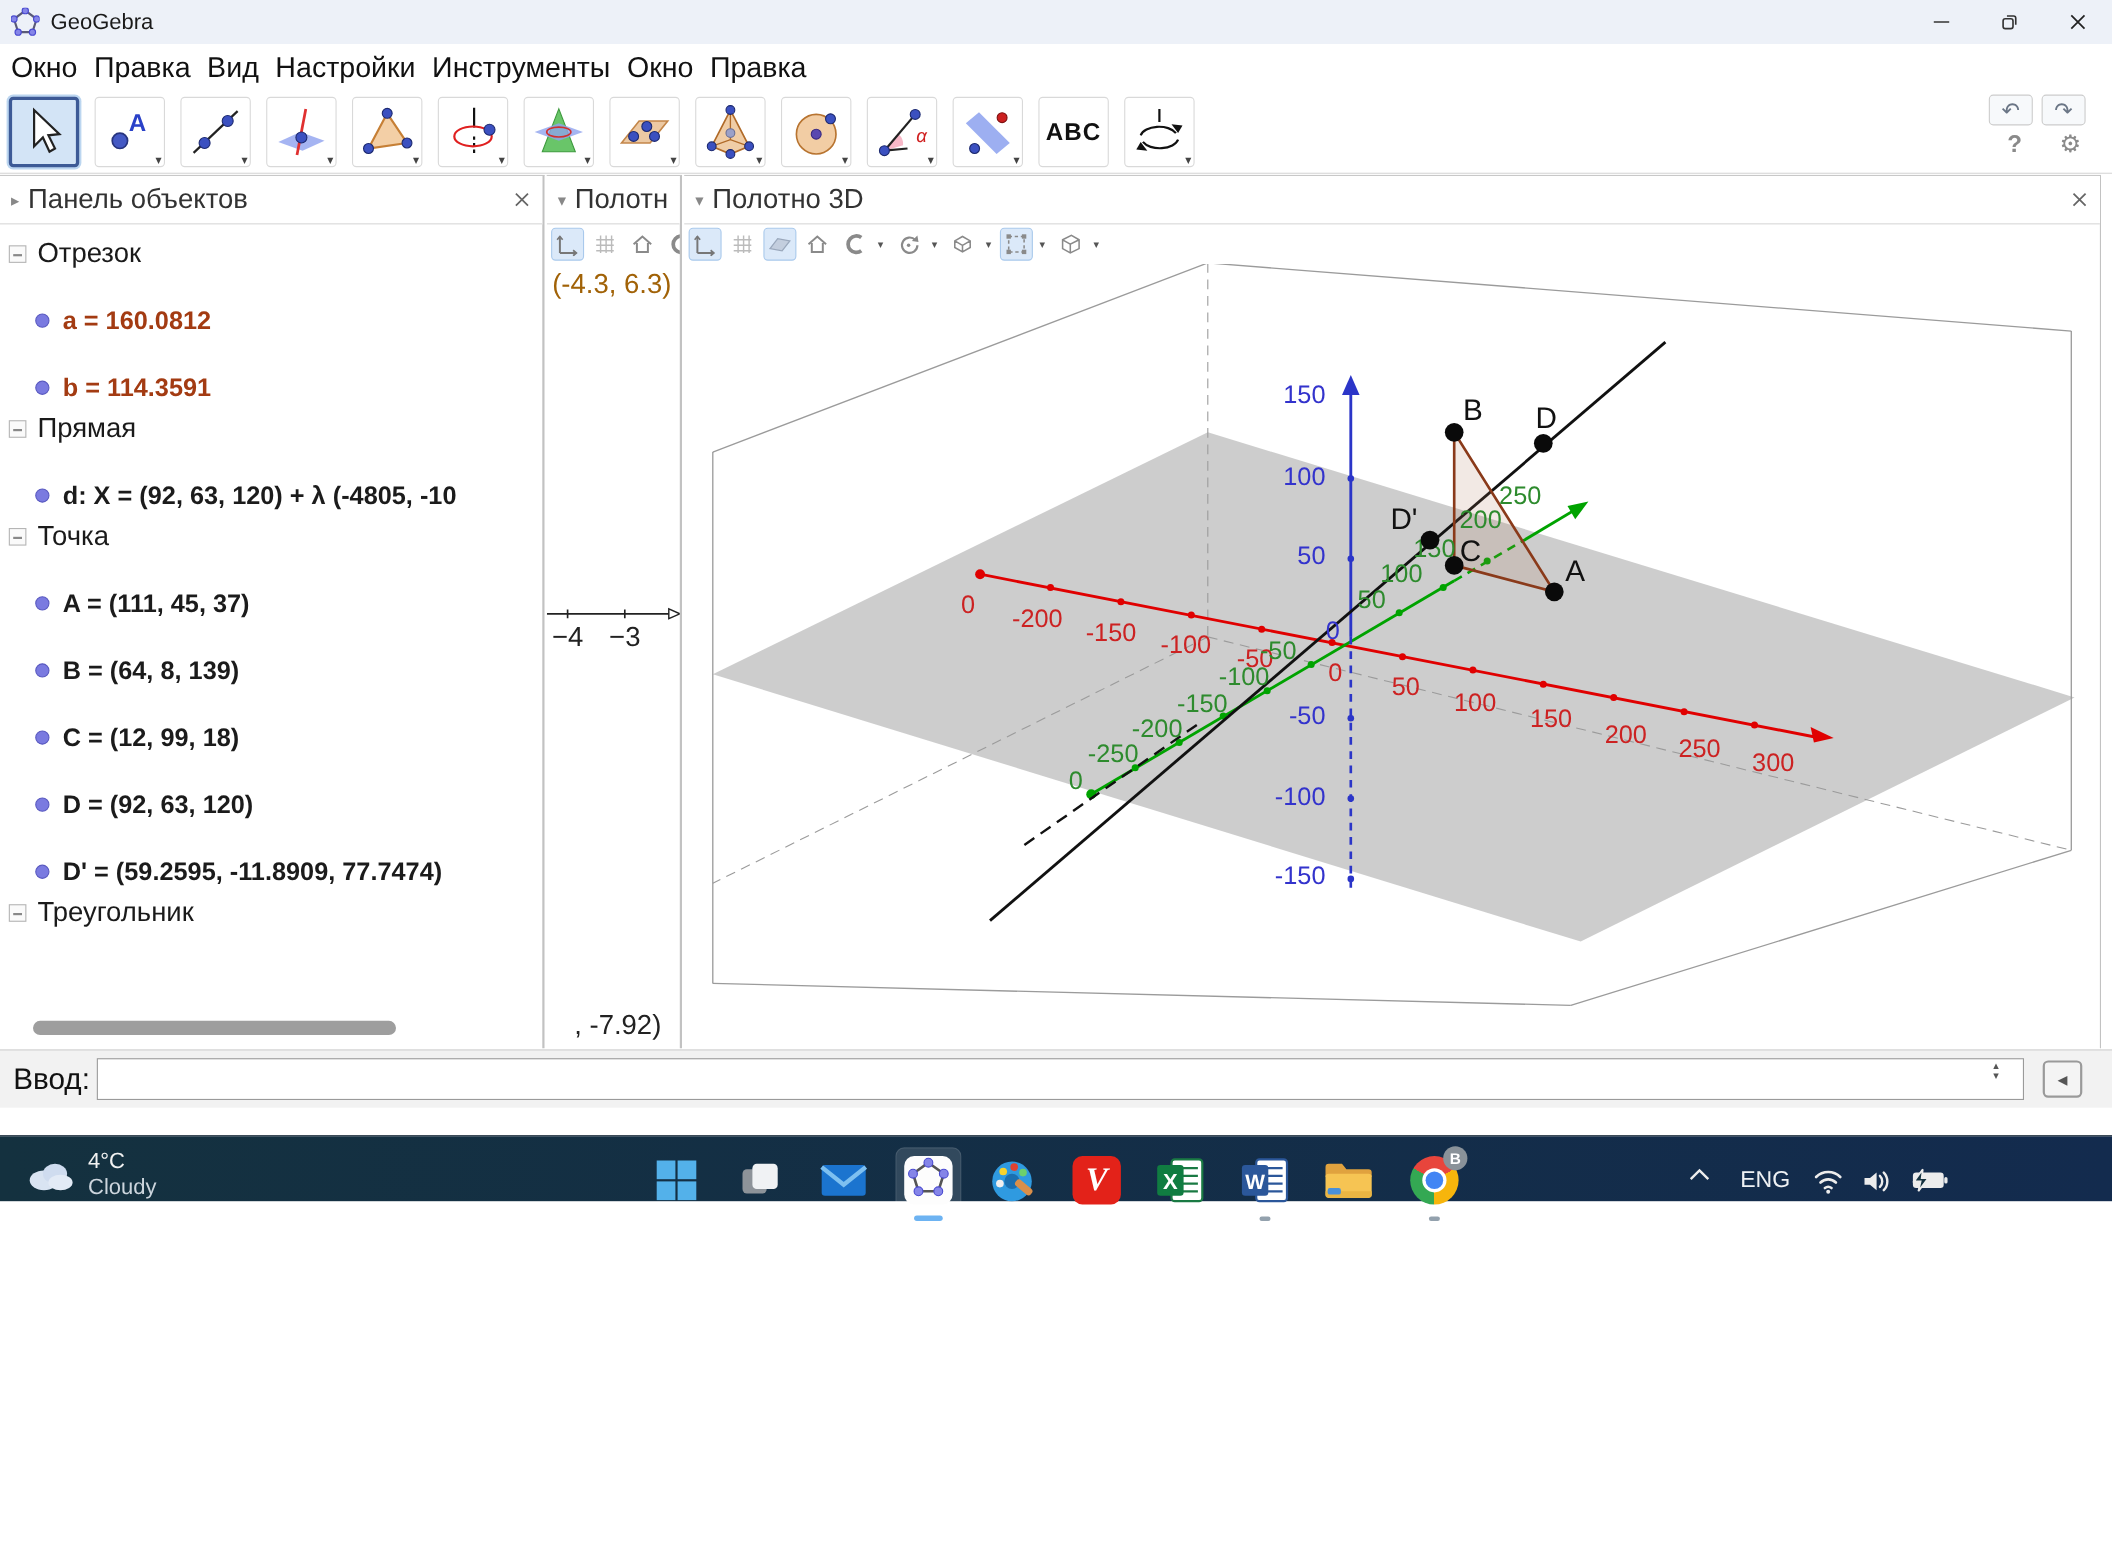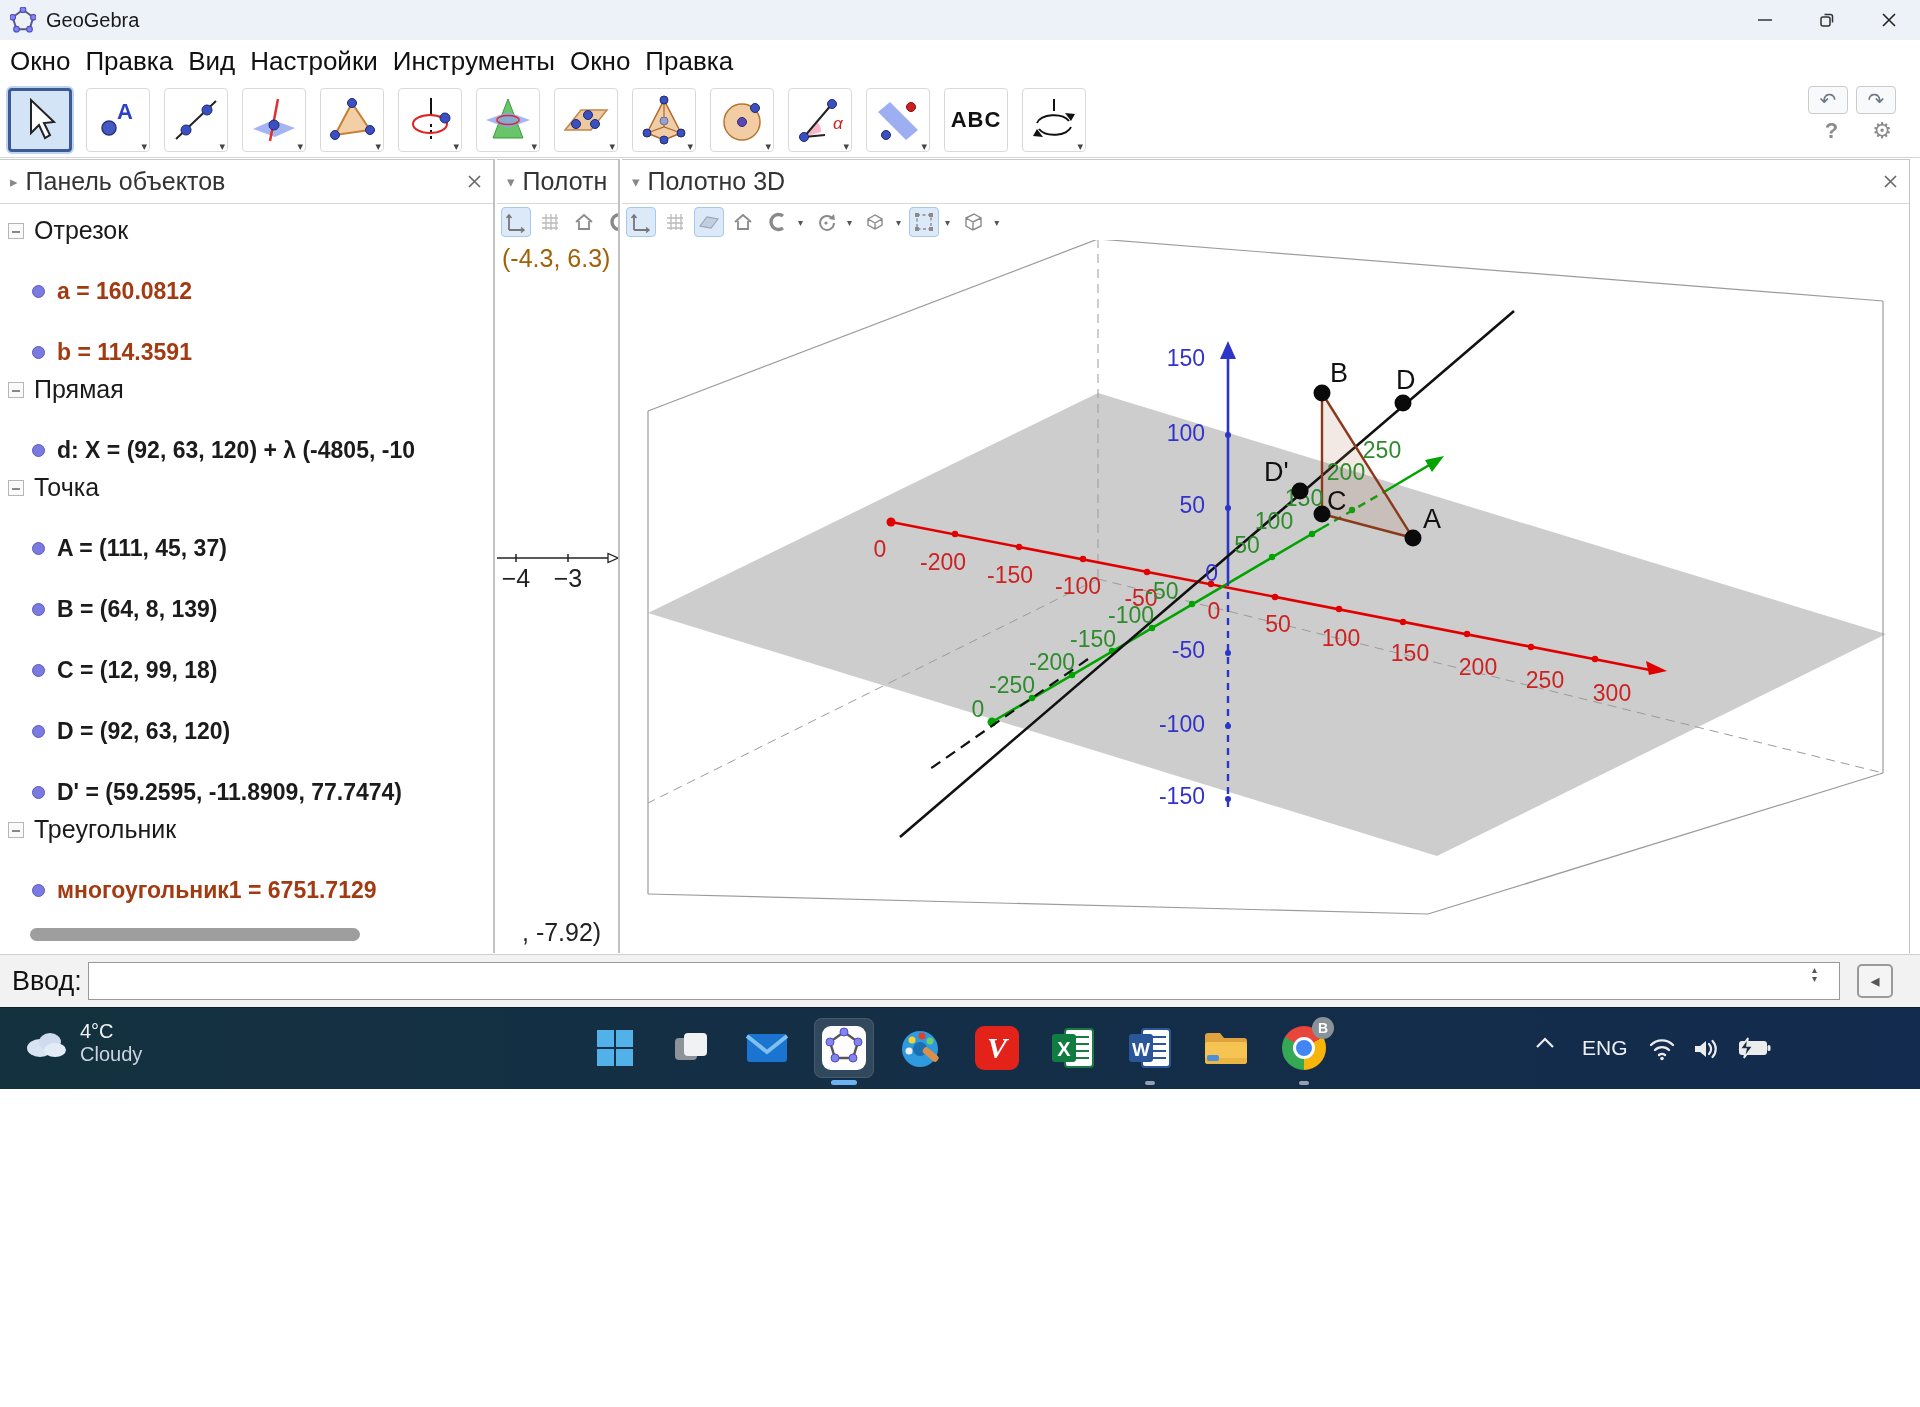--- a/index.html
+++ b/index.html
@@ -63,21 +63,21 @@
   .c3d { position:absolute; left:0; top:80px; width:1288px; height:714px; }
 
   
   .inputbar { position:absolute; left:0; top:954px; width:1920px; height:53px; background:#f2f2f2; border-top:1px solid #cfcfcf; }
   .input-label { position:absolute; left:12px; top:11px; font-size:27px; color:#111;text-align:center; }
   .input-field { position:absolute; left:88px; top:7px; width:1752px; height:38px; background:#fff; border:1px solid #9a9a9a; font-size:24px; padding:0 30px 0 8px; font-family:"Liberation Sans", sans-serif; }
   .spinner { position:absolute; left:1812px; top:10px; display:flex; flex-direction:column; line-height:9px; font-size:10px; color:#555; }
   .input-help { position:absolute; left:1857px; top:9px; width:36px; height:34px; border:2px solid #9a9a9a; border-radius:5px; background:#f4f4f4; display:flex; align-items:center; justify-content:center; font-size:18px; color:#555; }
 
   
-  .taskbar { position:absolute; left:0; top:1007px; width:1920px; height:82px; background:linear-gradient(90deg,#14313f 0%, #132b4e 100%); border-top:1px solid #0d2030; }
+  .taskbar { position:absolute; left:0; top:1032px; width:1920px; height:60px; background:linear-gradient(90deg,#14313f 0%, #132b4e 100%); border-top:1px solid #0d2030; }
   .weather { position:absolute; left:22px; top:12px; display:flex; align-items:center; }
   .weather-texts { margin-left:12px; }
   .w-temp { font-size:20px; color:#f2f2f2; }
   .w-cond { font-size:20px; color:#ccd5dd; }
   .tb-icon { position:absolute; top:17px; width:46px; height:46px; display:flex; align-items:center; justify-content:center; }
   .ggb-active-bg { position:absolute; left:814px; top:10px; width:60px; height:60px; background:rgba(255,255,255,0.13); border:1px solid rgba(255,255,255,0.10); border-radius:8px; }
   .run-underline { position:absolute; left:831px; top:72px; width:26px; height:5px; border-radius:3px; background:#6db3f2; }
   .run-dot { position:absolute; top:73px; width:10px; height:4px; border-radius:2px; background:#93a1ad; }
   .vapp { width:44px; height:44px; border-radius:9px; background:#e32219; display:flex; align-items:center; justify-content:center; }
   .vapp span { color:#fff; font-size:30px; font-style:italic; font-family:"Liberation Serif", serif; font-weight:bold; }
@@ -323,24 +323,20 @@
           <span class="txt">D = (92, 63, 120)</span>
         </div>
       <div class="titem">
           <span class="bullet"></span>
           <span class="txt">D' = (59.2595, -11.8909, 77.7474)</span>
         </div>
       <div class="tgroup">
         <span class="cbox"></span>
         <span class="glabel">Треугольник</span>
       </div>
-      <div class="titem brown">
-          <span class="bullet"></span>
-          <span class="txt">многоугольник1 = 6751.7129</span>
-        </div>
     </div>
     <div class="hscroll"></div>
   </div>
 
   <div class="panel panel-2d">
     <div class="panel-header">
       <span class="ph-tri">▾</span>
       <span class="ph-title">Полотн</span>
     </div>
     <div class="mini-row">

